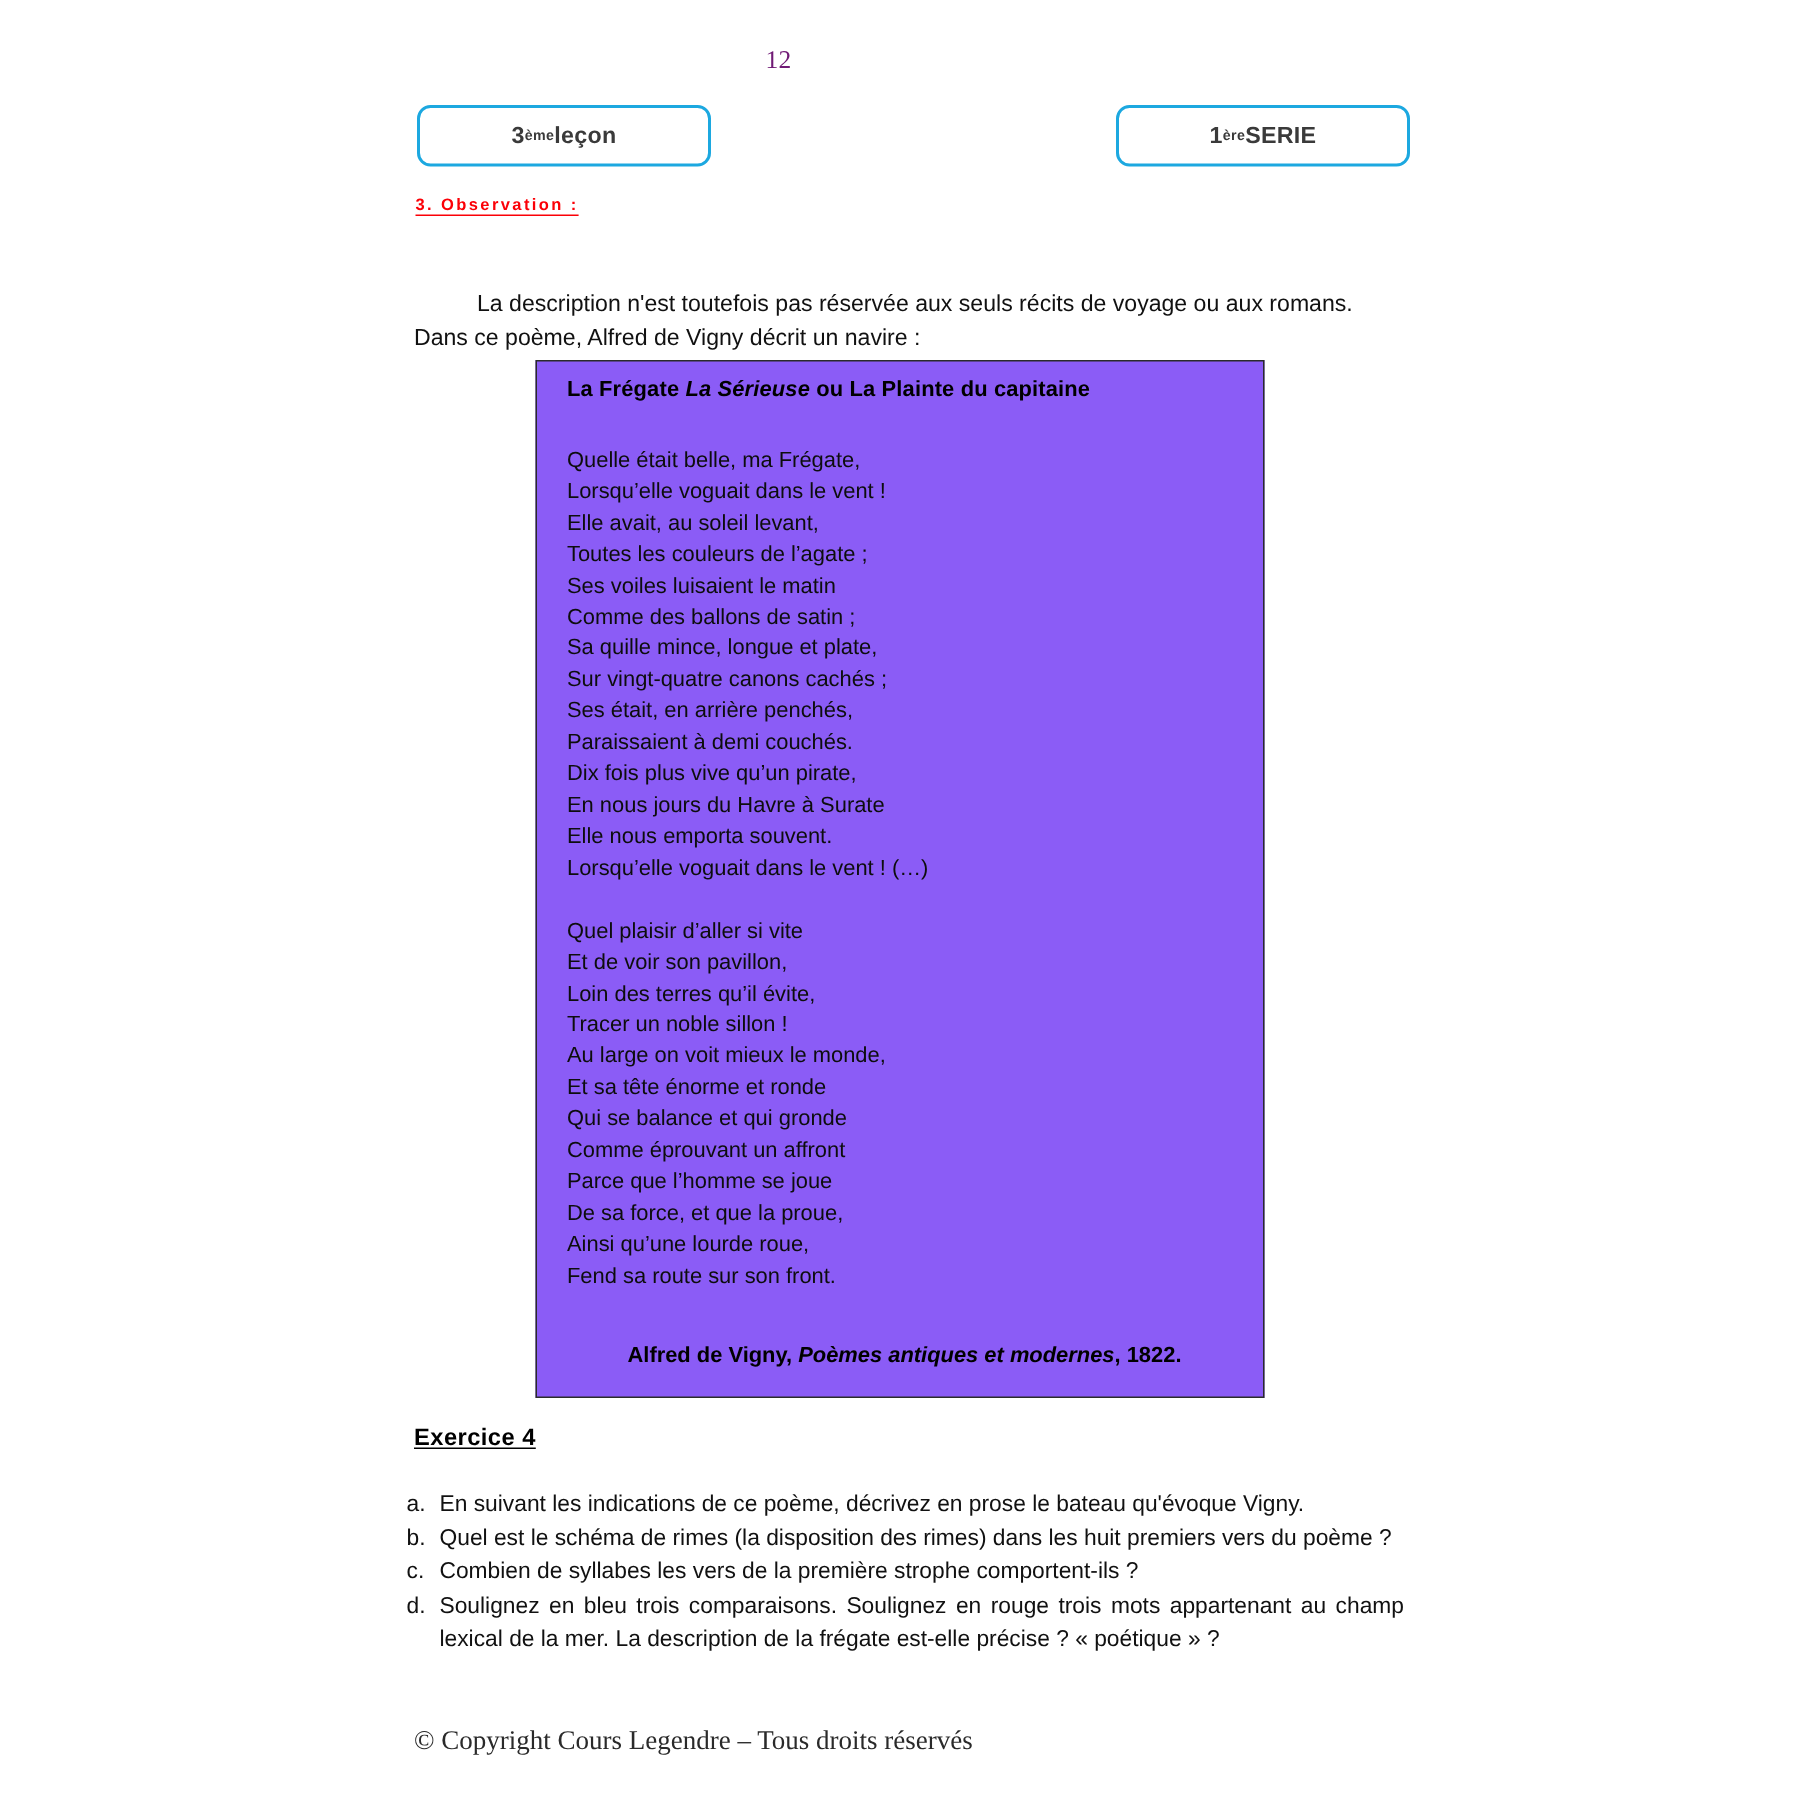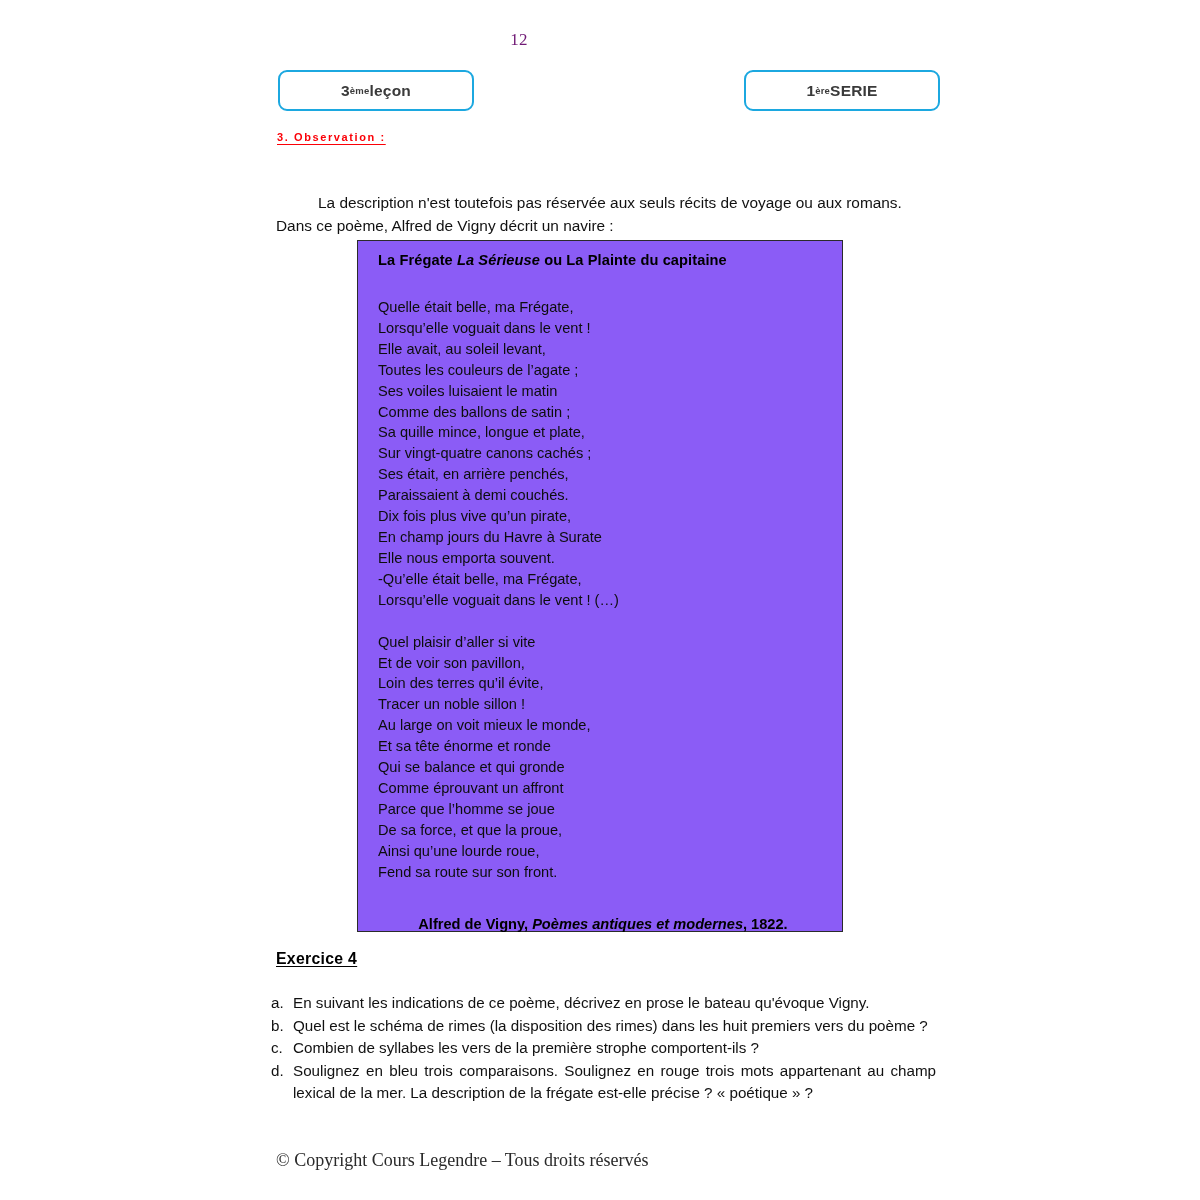--- a/index.html
+++ b/index.html
@@ -216,23 +216,22 @@
         <div class="verse">Lorsqu’elle voguait dans le vent !</div>
         <div class="verse">Elle avait, au soleil levant,</div>
         <div class="verse">Toutes les couleurs de l’agate ;</div>
         <div class="verse">Ses voiles luisaient le matin</div>
         <div class="verse">Comme des ballons de satin ;</div>
         <div class="verse">Sa quille mince, longue et plate,</div>
         <div class="verse">Sur vingt-quatre canons cachés ;</div>
         <div class="verse">Ses était, en arrière penchés,</div>
         <div class="verse">Paraissaient à demi couchés.</div>
         <div class="verse">Dix fois plus vive qu’un pirate,</div>
-        <div class="verse">En champ jours du Havre à Surate</div>
+        <div class="verse">En nous jours du Havre à Surate</div>
         <div class="verse">Elle nous emporta souvent.</div>
-        <div class="verse">-Qu’elle était belle, ma Frégate,</div>
         <div class="verse">Lorsqu’elle voguait dans le vent ! (…)</div>
       </div>
 
     <div class="stanza second">
         <div class="verse">Quel plaisir d’aller si vite</div>
         <div class="verse">Et de voir son pavillon,</div>
         <div class="verse">Loin des terres qu’il évite,</div>
         <div class="verse">Tracer un noble sillon !</div>
         <div class="verse">Au large on voit mieux le monde,</div>
         <div class="verse">Et sa tête énorme et ronde</div>

